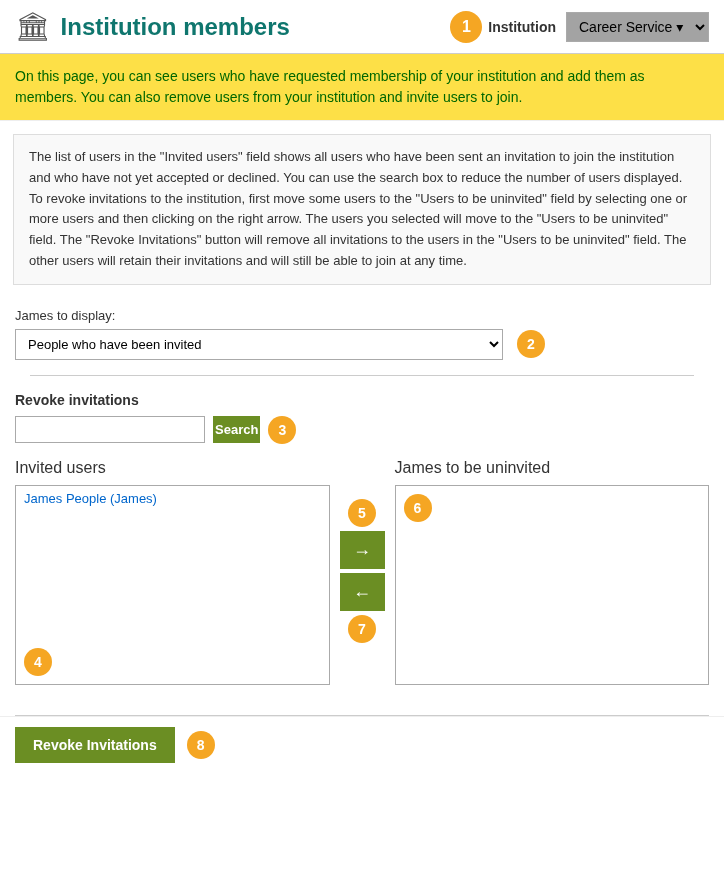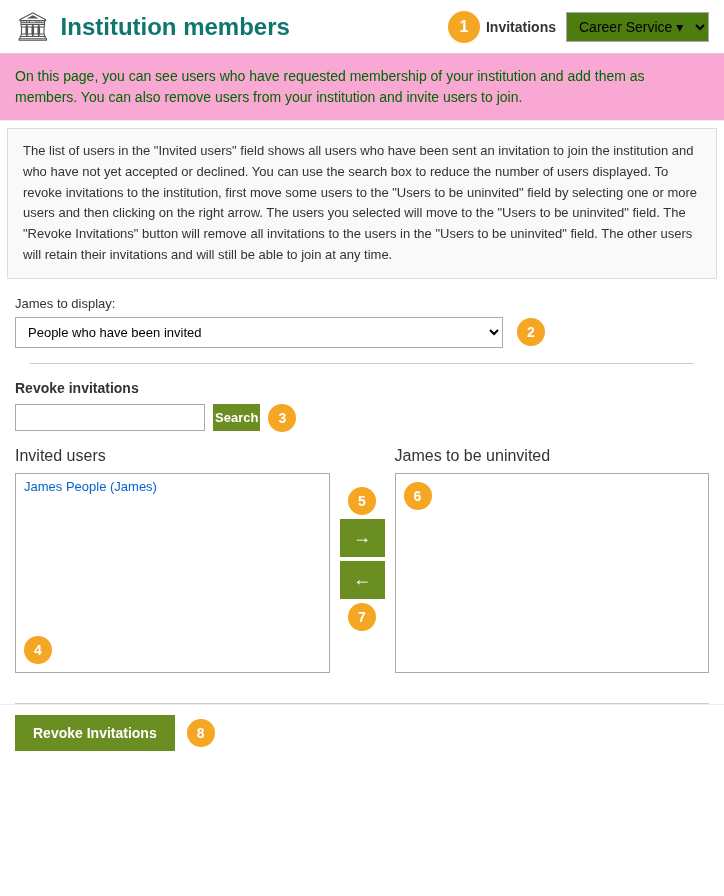--- a/index.html
+++ b/index.html
@@ -51,37 +51,37 @@
     }
     .institution-label {
       font-size: 14px;
       font-weight: bold;
       color: #333;
     }
     .career-service-select {
       border: 1px solid #aaa;
       padding: 5px 8px;
       font-size: 14px;
-      background: #4d7c0f;
+      background: #a3a3a3;
       cursor: pointer;
     }
 
     
     .info-banner {
-      background: #f9a8d4;
+      background: #fde047;
       padding: 12px 15px;
       color: #006600;
       font-size: 14px;
       line-height: 1.5;
       border-bottom: 1px solid #eee;
     }
 
     
     .description-box {
-      margin: 7px;
+      margin: 13px;
       border: 1px solid #ddd;
       background: #f9f9f9;
       padding: 12px 15px;
       font-size: 13px;
       line-height: 1.6;
       color: #333;
     }
 
     
     .main-content {
@@ -247,21 +247,21 @@
 </head>
 <body>
 
 <div class="header">
   <div class="header-title">
     <span class="building-icon">🏛</span>
     <h1>Institution members</h1>
   </div>
   <div class="institution-badge">
     <div class="badge-circle">1</div>
-    <span class="institution-label">Invitations</span>
+    <span class="institution-label">Institution</span>
   </div>
   <select class="career-service-select"><option>Career Service ▾</option></select>
 </div>
 
 <div class="info-banner">
   <p>On this page, you can see users who have requested membership of your institution and add them as members. You can also remove users from your institution and invite users to join.</p>
 </div>
 
 <div class="description-box">
   <p>The list of users in the "Invited users" field shows all users who have been sent an invitation to join the institution and who have not yet accepted or declined. You can use the search box to reduce the number of users displayed. To revoke invitations to the institution, first move some users to the "Users to be uninvited" field by selecting one or more users and then clicking on the right arrow. The users you selected will move to the "Users to be uninvited" field. The "Revoke Invitations" button will remove all invitations to the users in the "Users to be uninvited" field. The other users will retain their invitations and will still be able to join at any time.</p>

